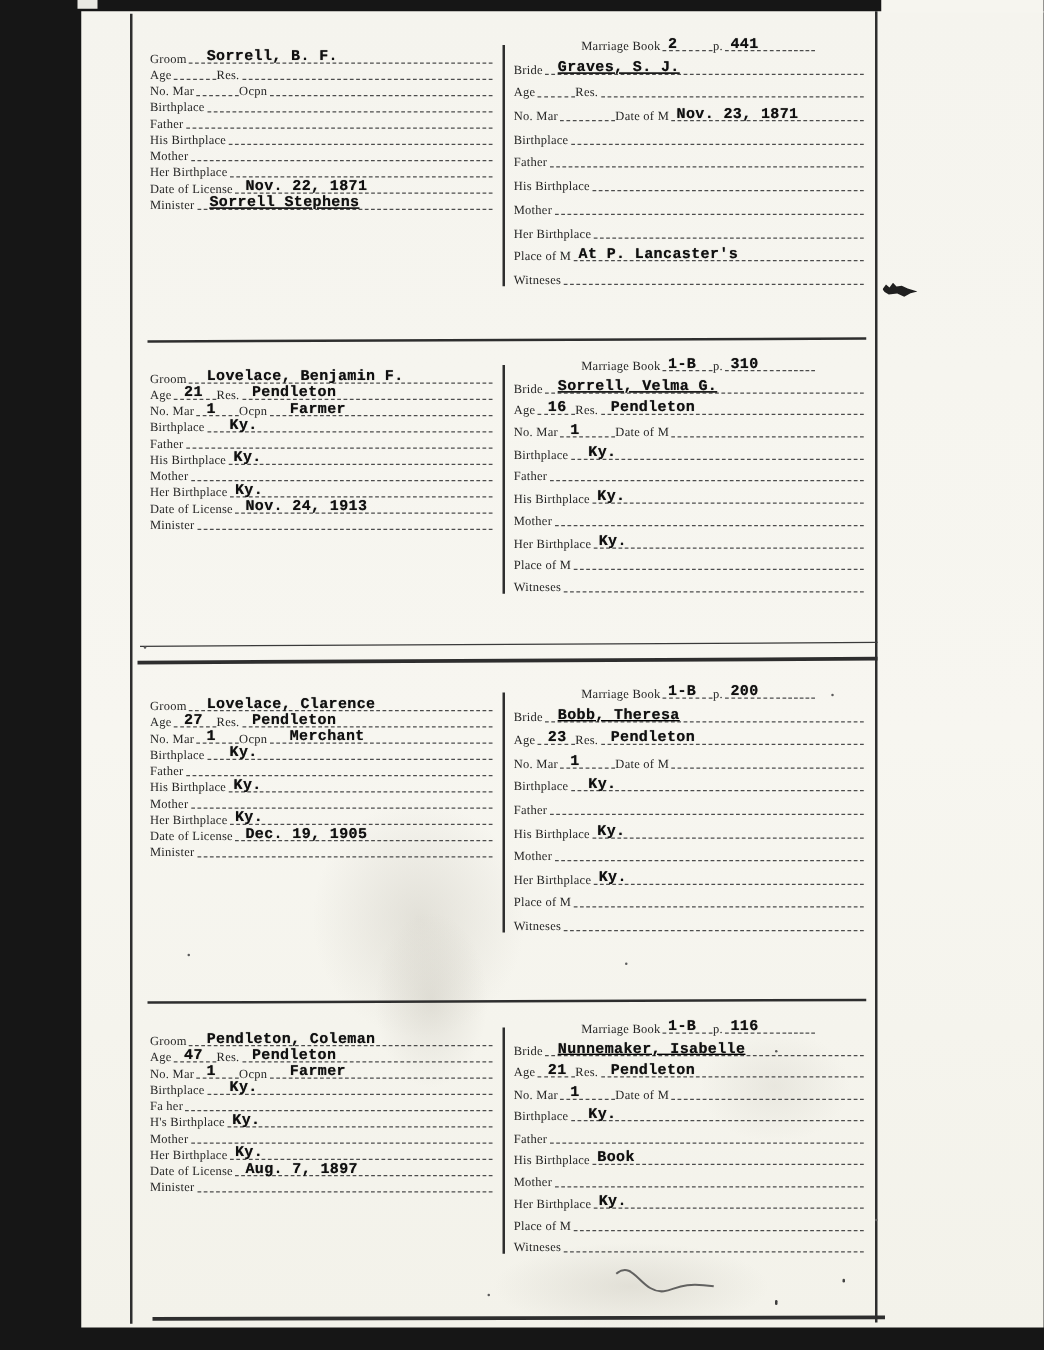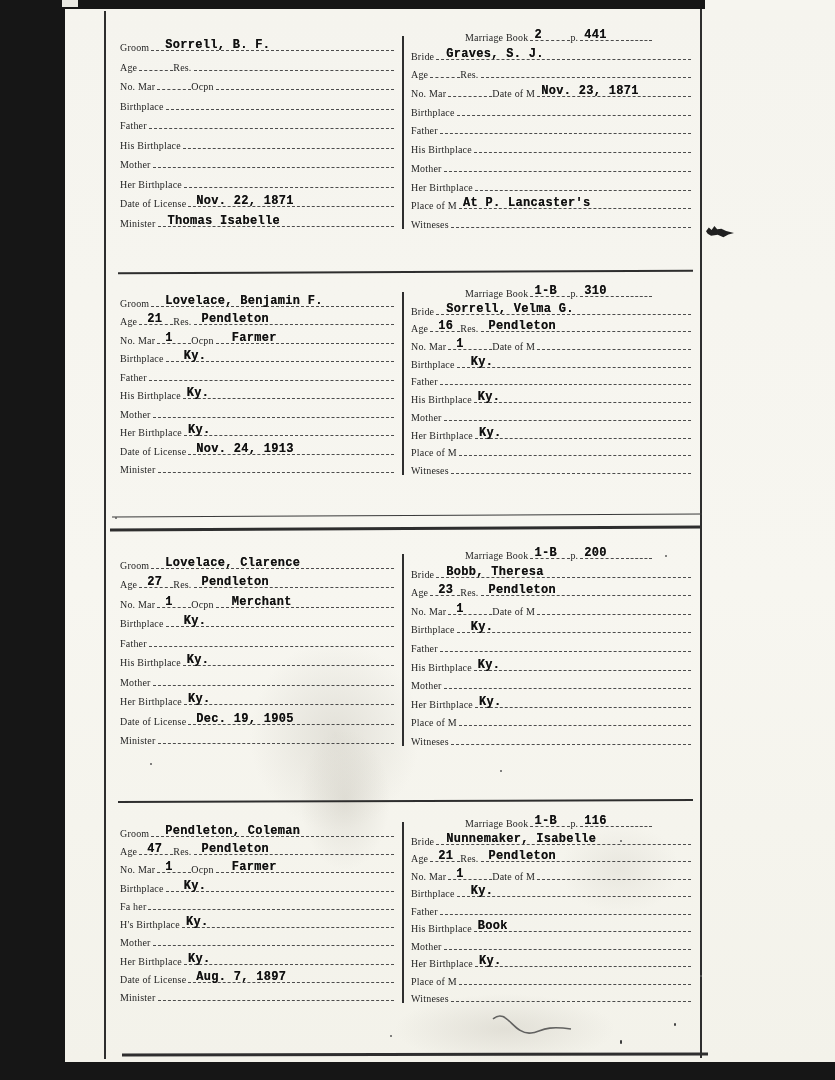--- a/index.html
+++ b/index.html
@@ -24,30 +24,30 @@
   .sep3{left:53px;top:791px;width:575px;height:2px;transform:rotate(-0.2deg);}
   .sepbottom{left:57px;top:1044px;width:586px;height:3px;transform:rotate(-0.12deg);}
 
   .card{position:absolute;left:47px;width:585px;}
   .card-0{top:21px;height:203px;}
   .card-1{top:277px;height:193px;}
   .card-2{top:539px;height:202px;}
   .card-3{top:807px;height:191px;}
   .card-inner{position:relative;width:100%;height:100%;display:flex;}
   .divider{position:absolute;left:290px;top:6px;bottom:4px;width:2px;background:#2e2e2e;}
-  .col-l{width:290px;box-sizing:border-box;padding:10px 8px 4px 8px;display:flex;flex-direction:column;justify-content:space-between;}
+  .col-l{width:290px;box-sizing:border-box;padding:10px 8px 4px 8px;display:flex;flex-direction:column;}
   .col-r{flex:1;box-sizing:border-box;padding:0 6px 3px 9px;display:flex;flex-direction:column;justify-content:space-between;}
   .row{display:flex;align-items:flex-end;height:13px;}
   .row-head{display:flex;align-items:flex-end;height:13px;padding-left:54px;}
   .lbl{font-size:10px;color:#262626;white-space:nowrap;line-height:11px;letter-spacing:0.2px;}
   .lead-sm{flex:0 0 26px;border-bottom:1.4px dashed #4c4c4c;margin:0 1px 2px 2px;height:2px;}
   .slot{display:flex;align-items:flex-end;justify-content:flex-start;border-bottom:1.4px dashed #4c4c4c;margin:0 0 2px 2px;padding:0 2px;box-sizing:border-box;}
   .slot.grow{flex:1;}
   .w30{min-width:30px;}.w34{min-width:34px;}.w40{min-width:40px;}.w44{min-width:44px;}
-  .pl4{padding-left:4px;}.pl8{padding-left:8px;}.pl10{padding-left:10px;}.pl14{padding-left:14px;}
+  .pl4{padding-left:4px;}.pl8{padding-left:8px;}.pl10{padding-left:10px;text-decoration:underline;}.pl14{padding-left:14px;}
   .pl16{padding-left:16px;}.pl18{padding-left:18px;}
   .val{
     font-family:"Liberation Mono", monospace;font-weight:700;font-size:12px;line-height:12px;
     color:#101010;white-space:nowrap;margin-bottom:-1px;letter-spacing:0.3px;
     text-shadow:0 0 0.6px rgba(25,25,25,0.75);
   }
   
   .ink-blob{position:absolute;left:706px;top:225px;width:28px;height:14px;background:#202020;
     clip-path:polygon(0% 45%,10% 18%,20% 35%,30% 8%,40% 30%,55% 26%,72% 42%,100% 58%,80% 68%,62% 88%,42% 70%,18% 76%,6% 62%);}
   .squiggle{position:absolute;left:420px;top:996px;}
@@ -143,21 +143,21 @@
       </div>
       <div class="row">
         <span class="lbl">Date of License</span>
         <span class="slot grow pl8">
               <span class="val">Nov. 22, 1871</span>
             </span>
       </div>
       <div class="row">
         <span class="lbl">Minister</span>
         <span class="slot grow pl10">
-              <span class="val">Thomas Isabelle</span>
+              <span class="val">Sorrell Stephens</span>
             </span>
       </div>
     </div>
 
     <div class="col-r">
       <div class="row-head">
         <span class="lbl">Marriage Book</span>
         <span class="slot w40 pl4">
               <span class="val">2</span>
             </span>

